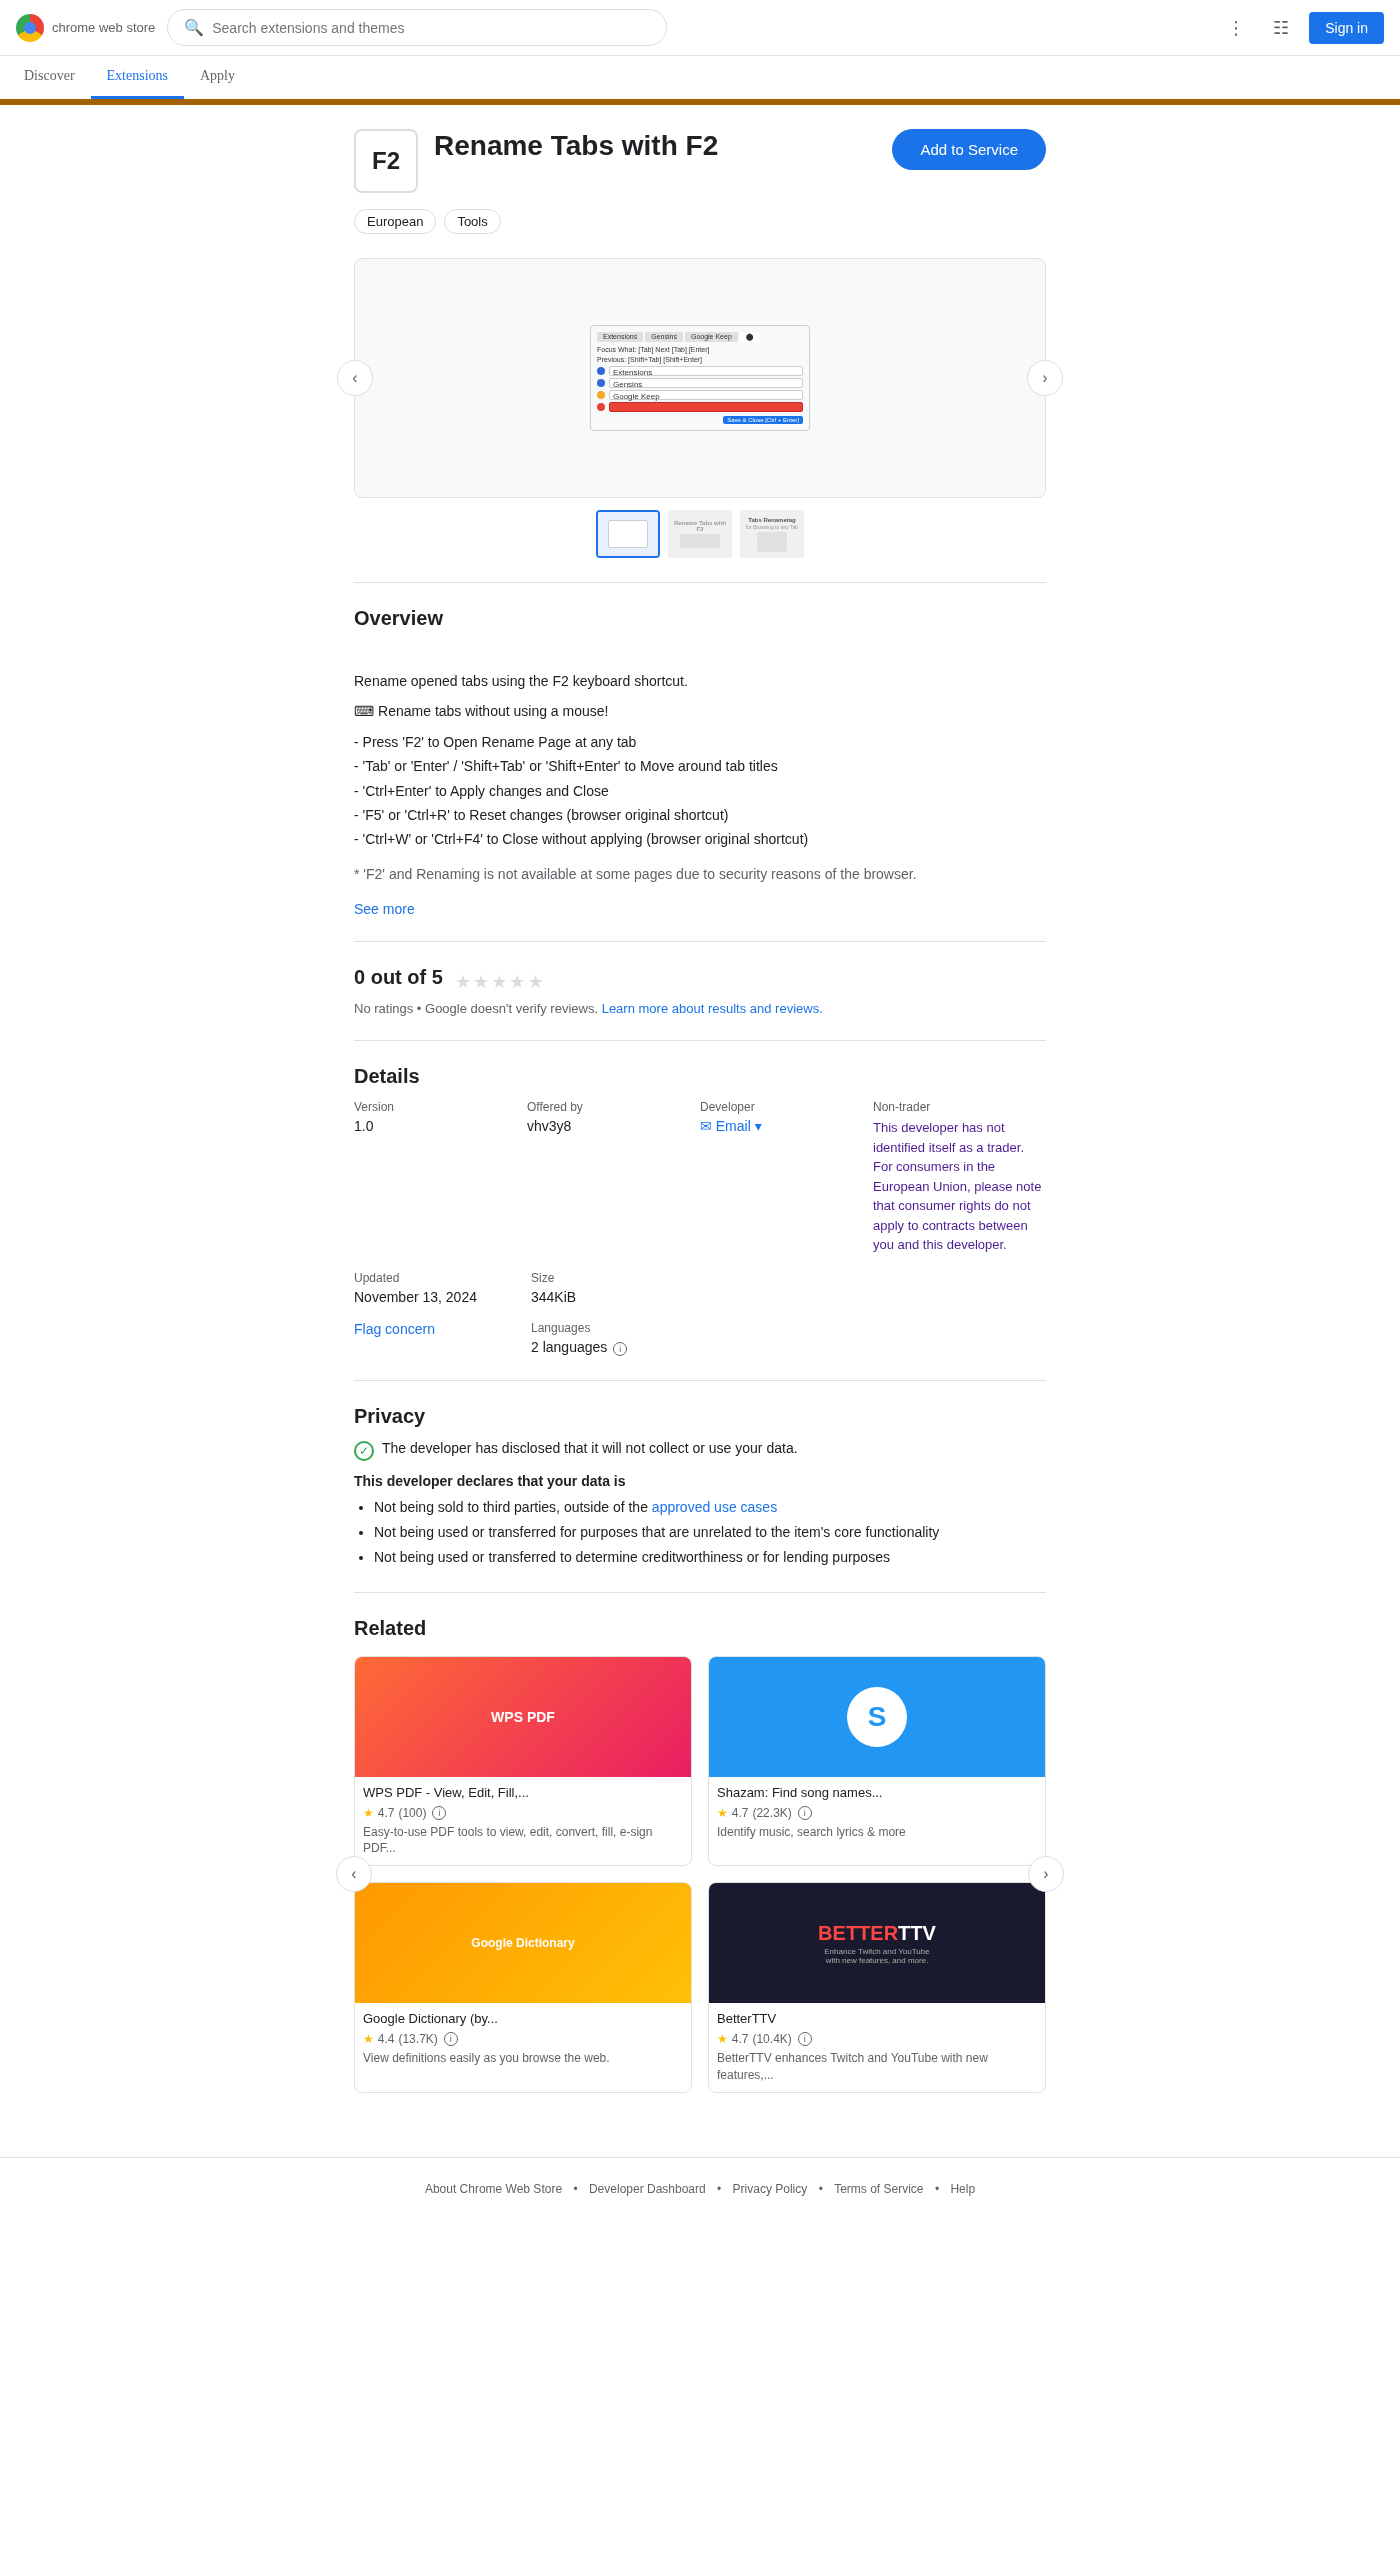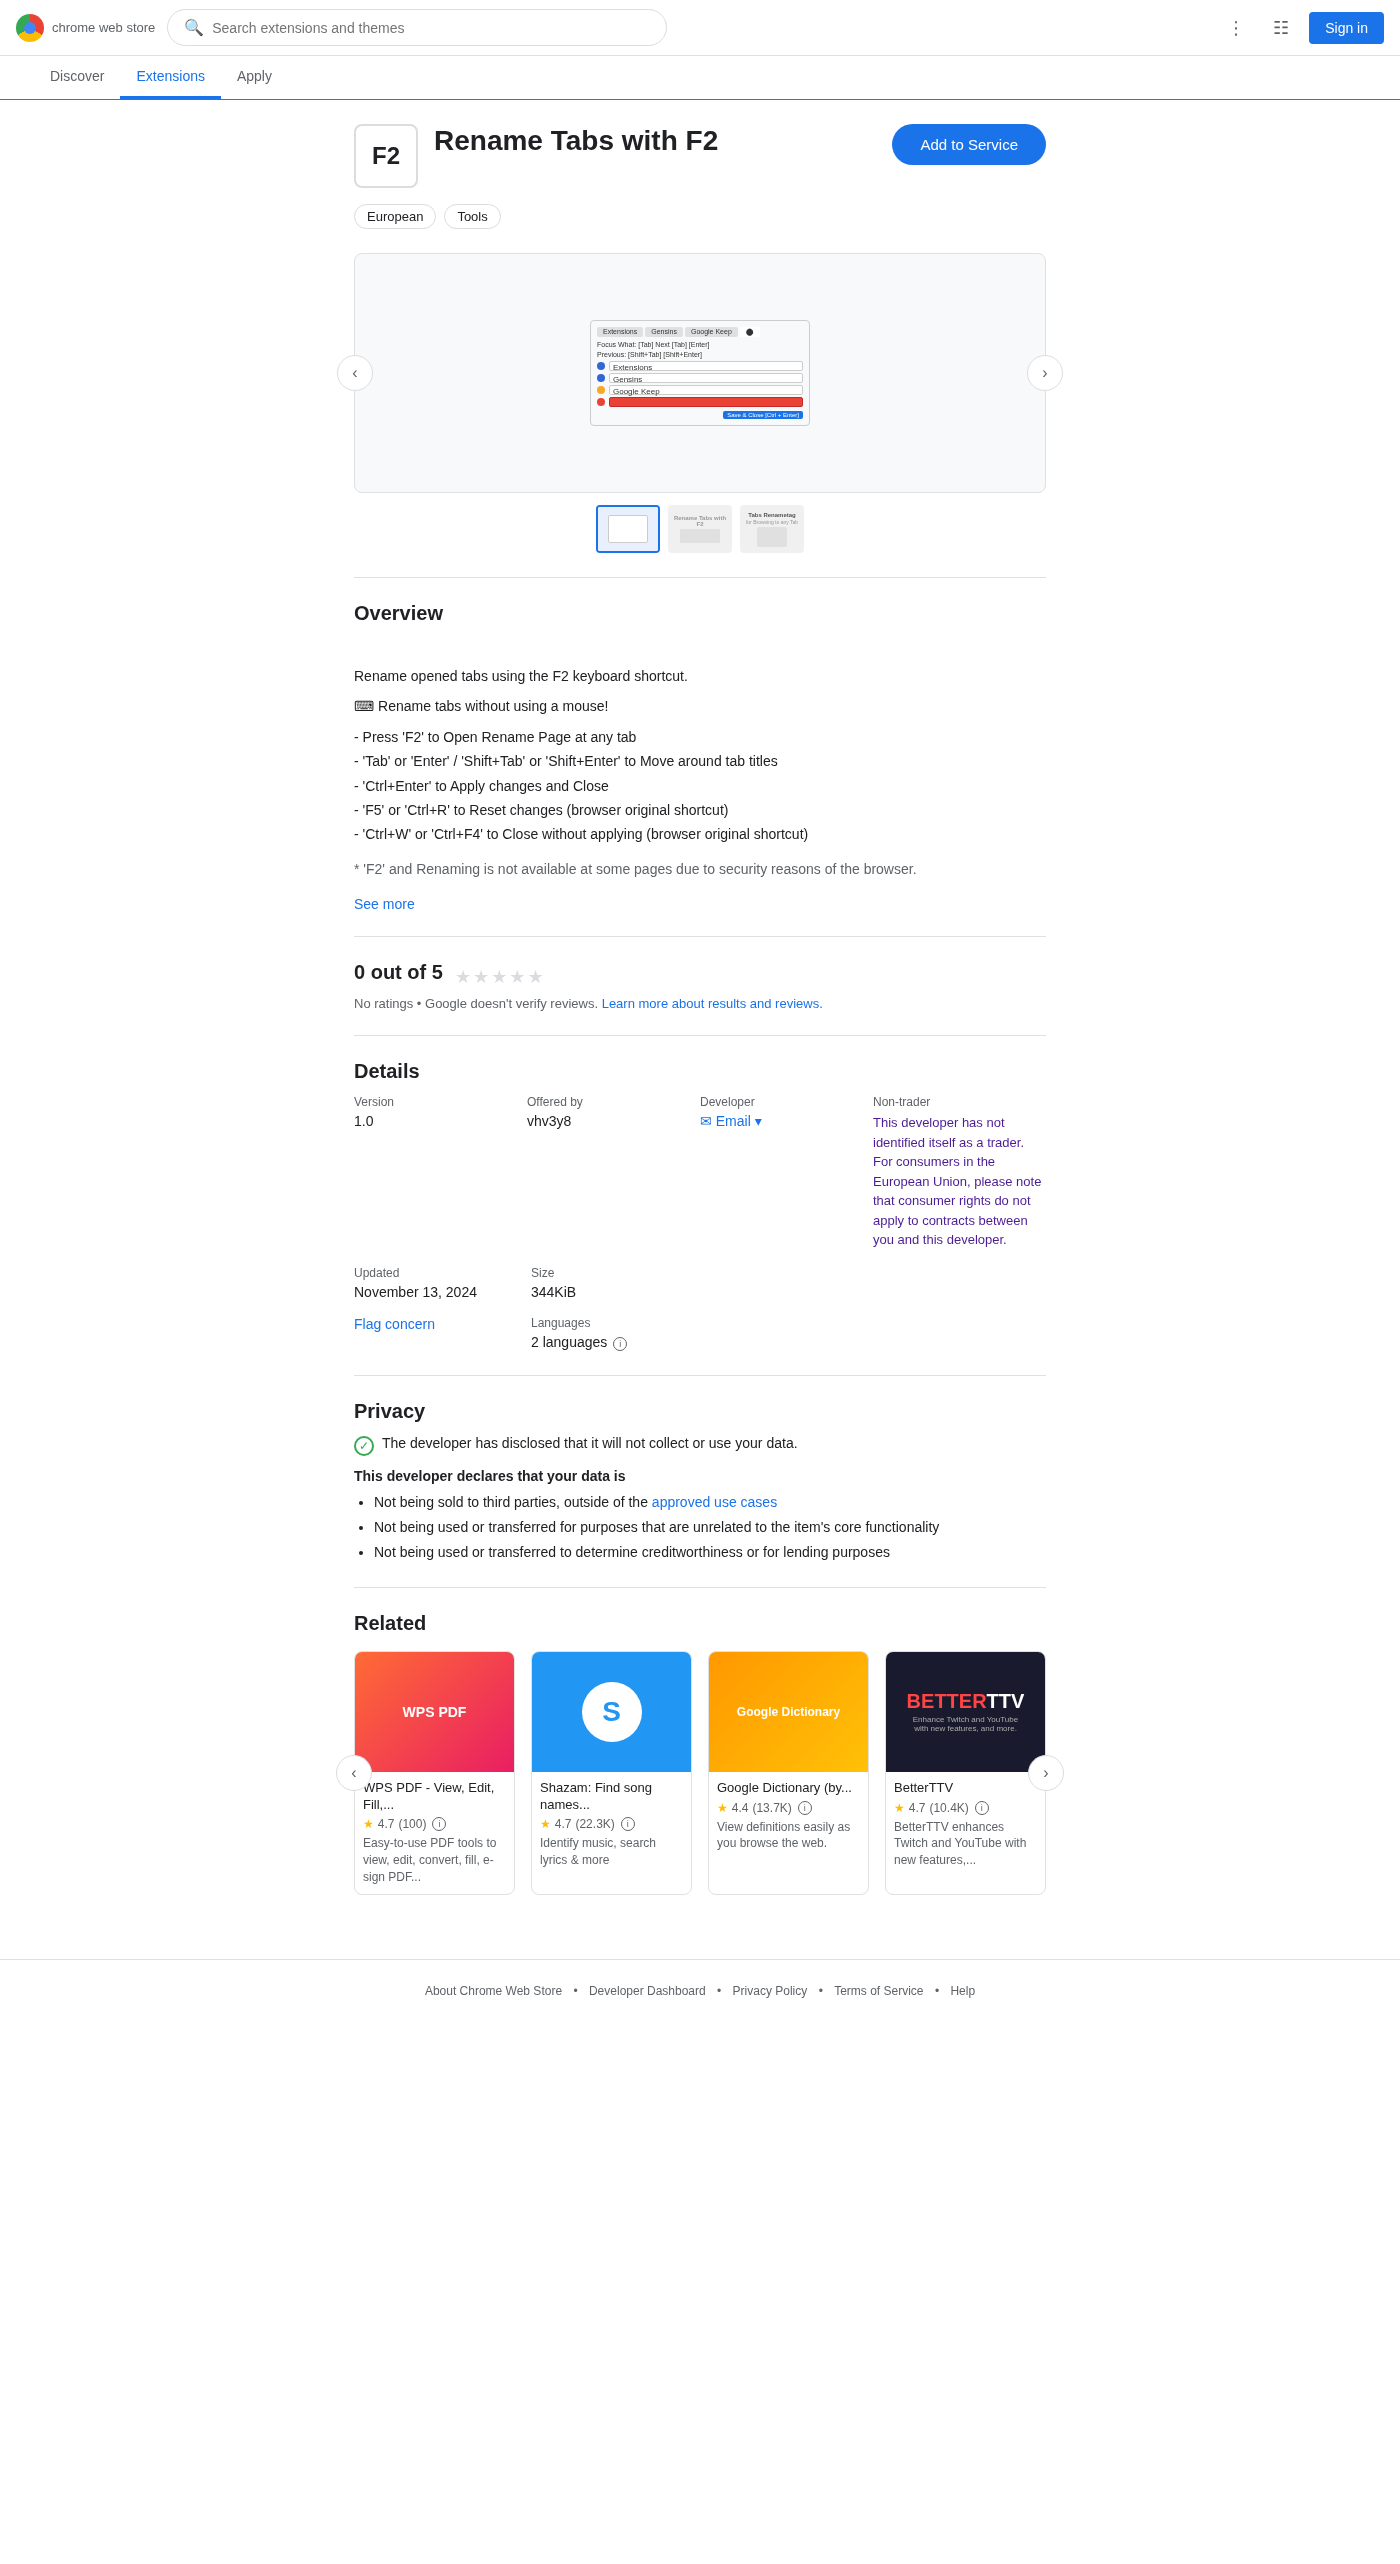--- a/index.html
+++ b/index.html
@@ -21,21 +21,21 @@
     .search-bar input { border: none; outline: none; width: 100%; font-size: 14px; color: #202124; background: transparent; }
     .header-right { margin-left: auto; display: flex; align-items: center; gap: 12px; }
     .dots-btn { background: none; border: none; cursor: pointer; padding: 8px; color: #5f6368; font-size: 18px; }
     .grid-btn { background: none; border: none; cursor: pointer; padding: 8px; color: #5f6368; font-size: 18px; }
     .signin-btn {
       background: #1a73e8; color: #fff; border: none; border-radius: 4px;
       padding: 8px 16px; font-size: 14px; font-weight: 500; cursor: pointer;
     }
 
     
-    .nav { display: flex; padding: 0 34px; border-bottom: 1px solid #a16207; }
+    .nav { display: flex; padding: 0 8px; border-bottom: 6px solid #a16207; font-family: Liberation Serif, serif; }
     .nav-item {
       padding: 12px 16px; font-size: 14px; cursor: pointer; color: #5f6368;
       border-bottom: 3px solid transparent; text-decoration: none;
     }
     .nav-item.active { color: #1a73e8; border-bottom: 3px solid #1a73e8; font-weight: 500; }
 
     
     .main { max-width: 740px; margin: 0 auto; padding: 24px; }
 
     
@@ -132,21 +132,21 @@
     .privacy-check { display: flex; align-items: flex-start; gap: 8px; margin-bottom: 12px; }
     .check-circle { width: 20px; height: 20px; border-radius: 50%; border: 2px solid #34a853; display: flex; align-items: center; justify-content: center; color: #34a853; font-size: 12px; flex-shrink: 0; margin-top: 1px; }
     .privacy-list { list-style: disc; padding-left: 20px; }
     .privacy-list li { margin-bottom: 4px; font-size: 14px; line-height: 1.5; }
     .privacy-list li a { color: #1a73e8; text-decoration: none; }
 
     
     .related-section { margin-top: 24px; }
     .related-title { font-size: 20px; font-weight: 700; margin-bottom: 16px; }
     .related-carousel { position: relative; }
-    .related-grid { display: grid; grid-template-columns: repeat(4, 1fr); gap: 16px; }
+    .related-grid { display: grid; grid-template-columns: repeat(2, 1fr); gap: 16px; }
     .related-card {
       border: 1px solid #e0e0e0; border-radius: 8px; overflow: hidden; cursor: pointer;
     }
     .related-card-body { padding: 8px; }
     .related-card-title { font-size: 13px; font-weight: 500; margin-bottom: 4px; line-height: 1.3; }
     .related-card-rating { display: flex; align-items: center; gap: 4px; font-size: 12px; color: #5f6368; margin-bottom: 4px; }
     .related-card-desc { font-size: 12px; color: #5f6368; line-height: 1.4; }
     .star-filled { color: #fbbc04; }
     .related-arrow {
       position: absolute; top: 50%; transform: translateY(-50%);

